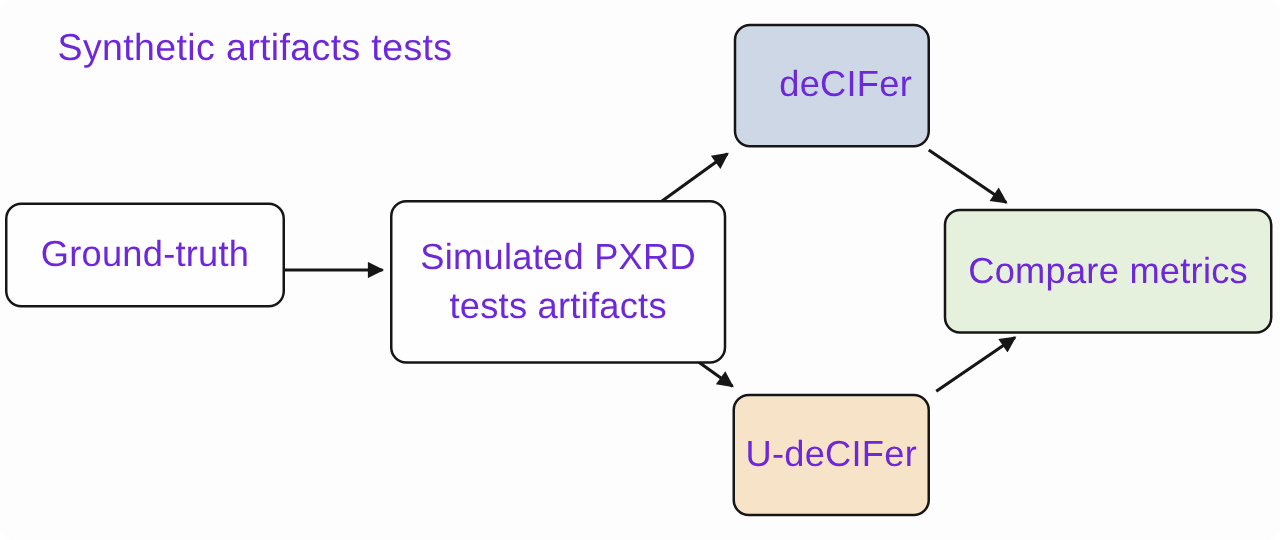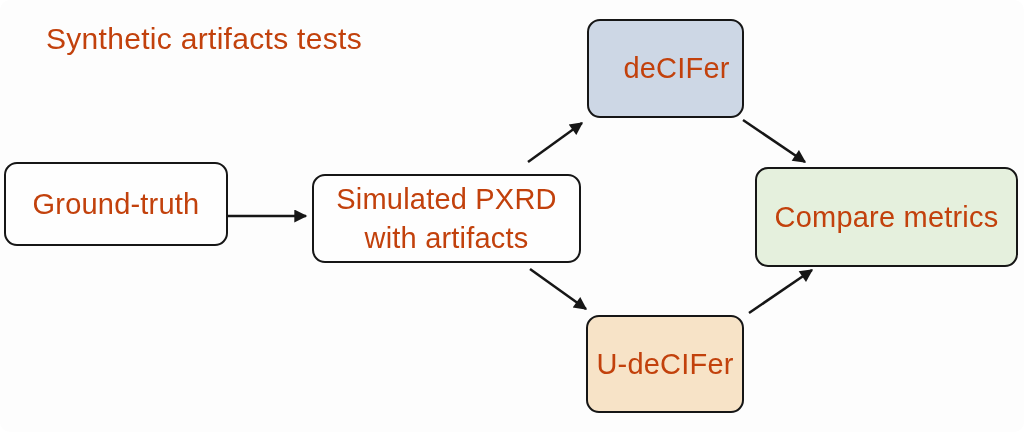--- a/index.html
+++ b/index.html
@@ -6,21 +6,21 @@
     margin: 0;
     padding: 0;
     background: #ffffff;
   }
   .canvas {
     position: relative;
     width: 1024px;
     height: 432px;
     background: #fdfdfd;
     font-family: "Liberation Sans", sans-serif;
-    color: #c2410c;
+    color: #6d28d9;
     overflow: hidden;
     border-radius: 10px;
   }
   .diagram-title {
     position: absolute;
     left: 46px;
     top: 22px;
     font-size: 30px;
     letter-spacing: 0.3px;
     white-space: nowrap;
@@ -35,21 +35,21 @@
     justify-content: center;
     text-align: center;
     font-size: 29px;
     line-height: 1.32;
     letter-spacing: 0.2px;
     box-sizing: border-box;
     background: #fefefe;
   }
   .node span { white-space: nowrap; }
   .node-ground-truth { left: 4px;   top: 162px; width: 224px; height: 84px; }
-  .node-simulated    { left: 312px; top: 174px; width: 269px; height: 89px; }
+  .node-simulated    { left: 312px; top: 160px; width: 269px; height: 131px; }
   .node-decifer      { left: 587px; top: 19px;  width: 157px; height: 99px; padding-left: 22px;  }
   .node-u-decifer    { left: 586px; top: 315px; width: 158px; height: 98px;  }
   .node-compare      { left: 755px; top: 167px; width: 263px; height: 100px; }
   .arrow-layer {
     position: absolute;
     left: 0; top: 0;
     width: 1024px;
     height: 432px;
     pointer-events: none;
   }
@@ -77,21 +77,21 @@
     <line x1="530" y1="269" x2="586" y2="309" marker-end="url(#ah)"></line>
     <line x1="749" y1="313" x2="812" y2="270" marker-end="url(#ah)"></line>
   </svg>
 
   <div class="node node-ground-truth" style="background: rgb(254, 254, 254);">
     <span>Ground-truth</span>
   </div>
 
   <div class="node node-simulated" style="background: rgb(254, 254, 254);">
     <span>Simulated PXRD</span>
-    <span>with artifacts</span>
+    <span>tests artifacts</span>
   </div>
 
   <div class="node node-decifer" style="background: rgb(205, 215, 229);">
     <span>deCIFer</span>
   </div>
 
   <div class="node node-u-decifer" style="background: rgb(247, 227, 199);">
     <span>U-deCIFer</span>
   </div>
 

